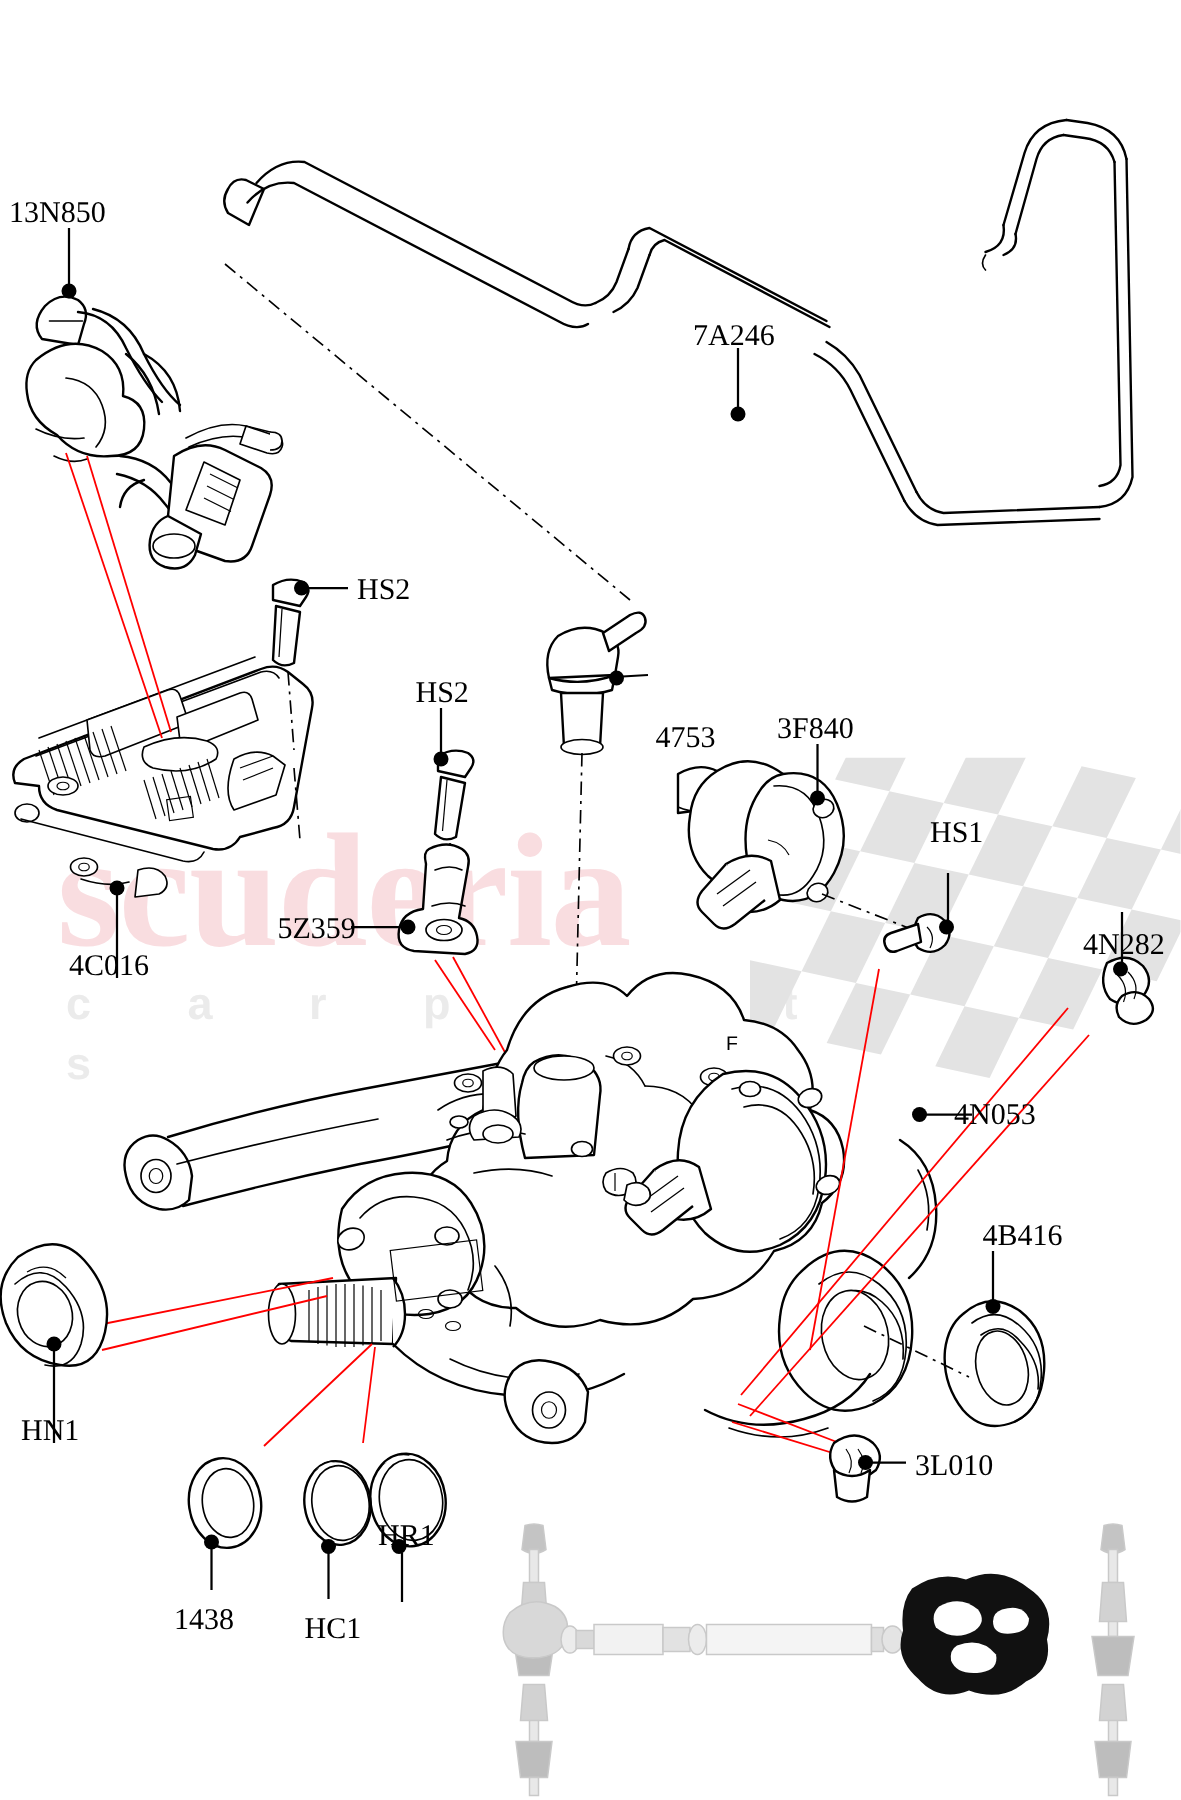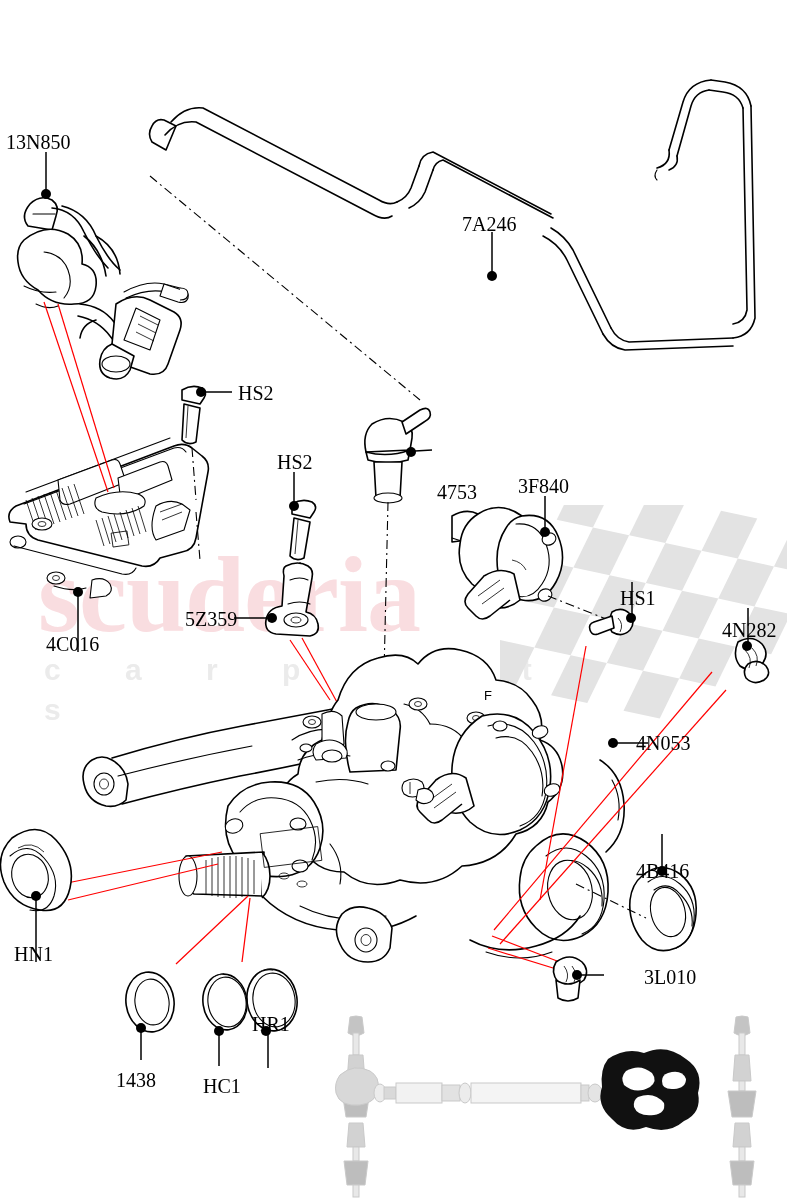--- a/index.html
+++ b/index.html
@@ -520,25 +520,25 @@
       <circle cx="613" cy="743" r="5"></circle>
     </g>
   </svg>
 
   <div class="lbl" style="left:6px;top:132px;">13N850</div>
   <div class="lbl" style="left:462px;top:214px;">7A246</div>
   <div class="lbl" style="left:238px;top:383px;">HS2</div>
   <div class="lbl" style="left:277px;top:452px;">HS2</div>
   <div class="lbl" style="left:437px;top:441px;margin-top:41px;">4753</div>
   <div class="lbl" style="left:518px;top:476px;">3F840</div>
-  <div class="lbl" style="left:620px;top:588px;">HS1</div>
+  <div class="lbl" style="left:620px;top:545px;">HS1</div>
   <div class="lbl" style="left:722px;top:620px;">4N282</div>
   <div class="lbl" style="left:46px;top:634px;">4C016</div>
   <div class="lbl" style="left:185px;top:609px;">5Z359</div>
   <div class="lbl" style="left:636px;top:733px;">4N053</div>
-  <div class="lbl" style="left:636px;top:814px;margin-top:47px;">4B416</div>
+  <div class="lbl" style="left:655px;top:814px;">4B416</div>
   <div class="lbl" style="left:14px;top:944px;">HN1</div>
-  <div class="lbl" style="left:610px;top:967px;margin-left:34px;">3L010</div>
+  <div class="lbl" style="left:610px;top:967px;">3L010</div>
   <div class="lbl" style="left:116px;top:1070px;">1438</div>
   <div class="lbl" style="left:203px;top:1076px;">HC1</div>
   <div class="lbl" style="left:252px;top:1014px;">HR1</div>
 
 </div>
 
 </body></html>

